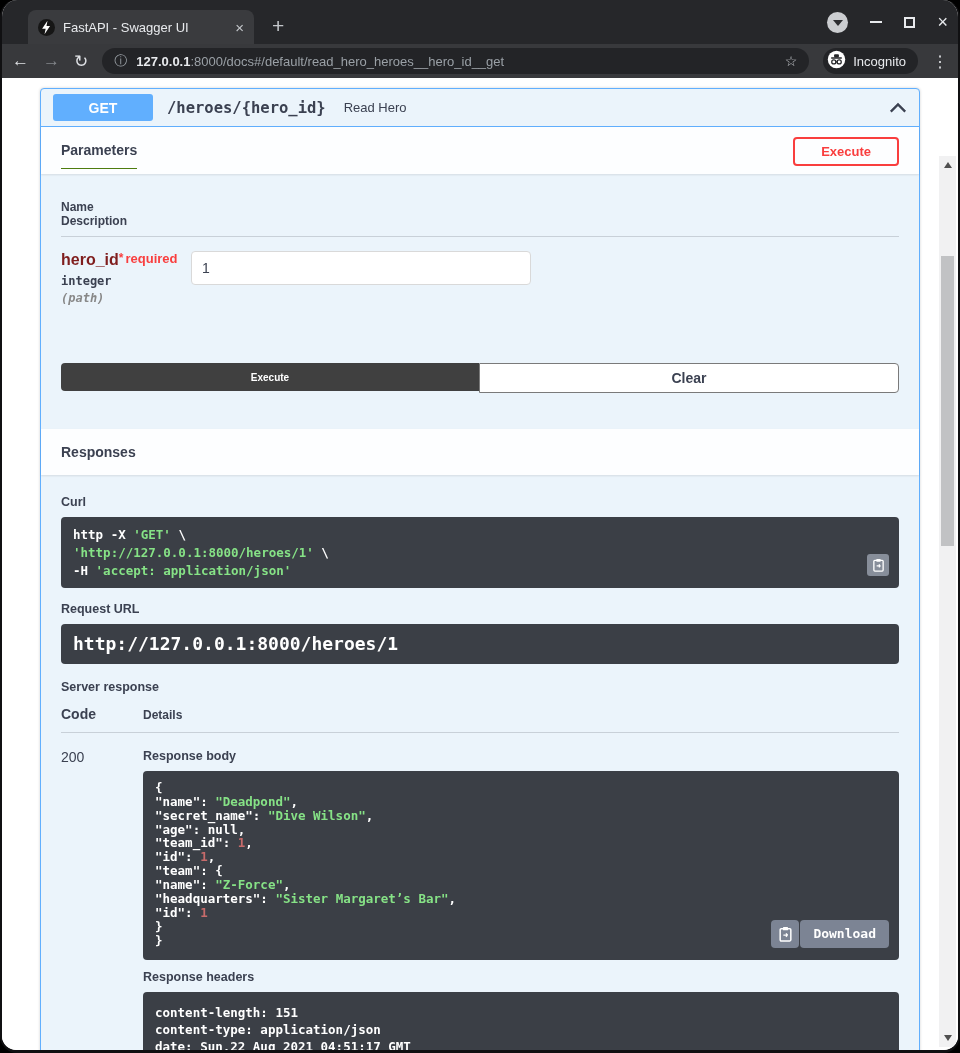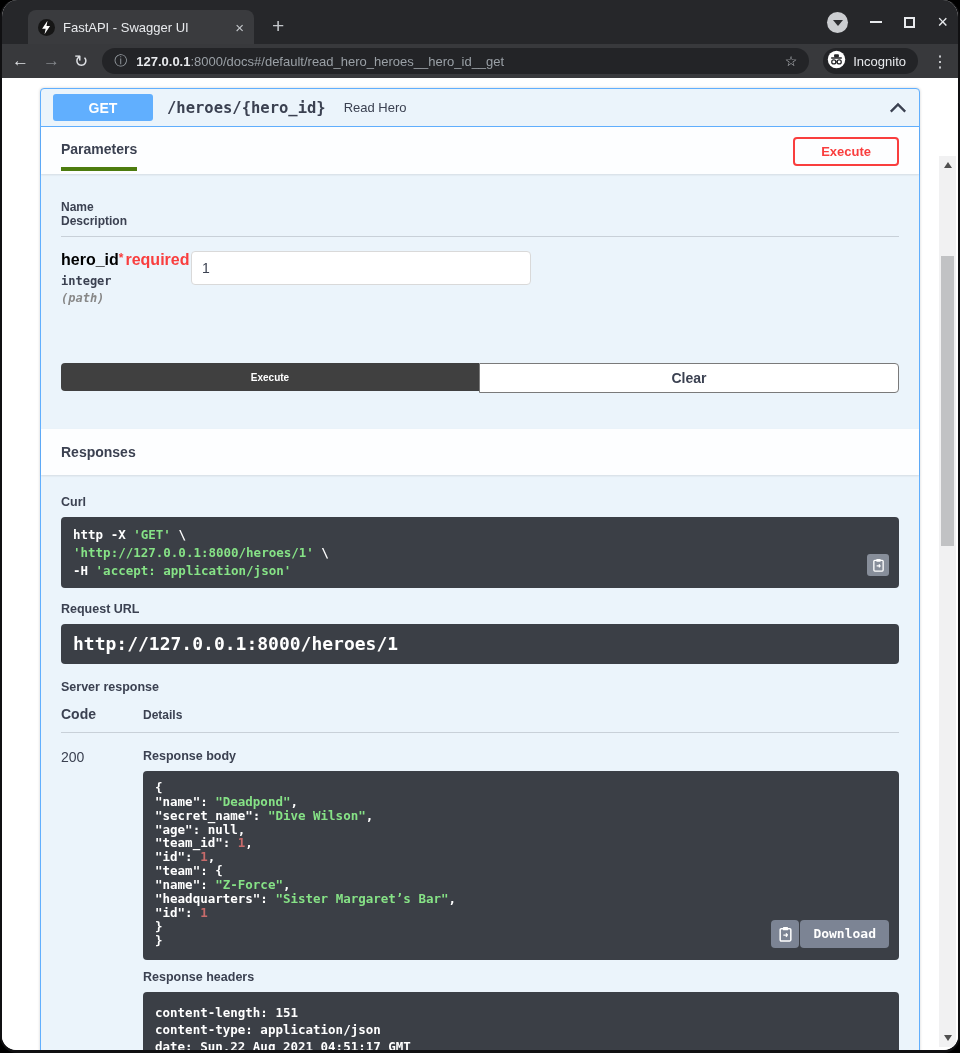--- a/index.html
+++ b/index.html
@@ -51,35 +51,35 @@
     width:100px; height:27px; background:#61affe; color:#fff; border-radius:3px;
     font-weight:bold; font-size:14px; display:flex; align-items:center; justify-content:center;
   }
   .op-path { margin-left:14px; font-family:"DejaVu Sans Mono", monospace; font-weight:bold; font-size:15.5px; color:#3b4151; }
   .op-summary { margin-left:18px; font-size:13px; color:#3b4151; }
   .collapse-btn { margin-left:auto; display:flex; align-items:center; }
   .section-header {
     background:rgba(255,255,255,.88); display:flex; align-items:center;
     padding:10px 20px 0; box-shadow:0 1px 2px rgba(0,0,0,.1); min-height:46px;
   }
-  .tab-title-h { font-size:14px; font-weight:bold; color:#3b4151; padding-bottom:10px; border-bottom:4px solid #4d7c0f; }
+  .tab-title-h { font-size:14px; font-weight:bold; color:#3b4151; padding-bottom:10px; border-bottom:1px solid #4d7c0f; }
   .cancel-btn {
     margin-left:auto; margin-bottom:8px; background:transparent; border:2px solid #f93e3e; color:#f93e3e;
     font-weight:bold; font-size:13px; border-radius:4px; padding:5px 26px; font-family:inherit;
   }
   .sec-title { font-size:14px; font-weight:bold; color:#3b4151; }
   .params-area { padding:26px 20px 20px; }
   .ptable { width:100%; }
   .pt-head { display:flex; border-bottom:1px solid rgba(59,65,81,.2); padding-bottom:8px;flex-direction:column; }
   .col-name { width:130px; font-size:12px; font-weight:bold; color:#3b4151; }
   .col-desc { flex:1; font-size:12px; font-weight:bold; color:#3b4151; }
   .pt-row { display:flex; padding-top:14px; }
-  .param-name { font-size:16px; font-weight:bold; color:#000000; }
+  .param-name { font-size:16px; font-weight:bold; color:#7f1d1d; }
   .req-star { color:#f93e3e; font-size:12px; vertical-align:top; }
-  .req-label { color:#f93e3e; font-size:16px; vertical-align:top; margin-left:2px;margin-top:12px; }
+  .req-label { color:#f93e3e; font-size:13px; vertical-align:top; margin-left:2px;margin-top:12px; }
   .param-type { font-family:"DejaVu Sans Mono", monospace; font-weight:bold; font-size:12px; color:#3b4151; margin-top:5px; }
   .param-in { font-family:"DejaVu Sans Mono", monospace; font-style:italic; font-size:12px; color:#888; margin-top:3px; }
   .param-input { width:340px; height:34px; border:1px solid #d9d9d9; border-radius:4px; padding:0 10px; font-size:14px; color:#3b4151; font-family:inherit; background:#fff; }
   .exec-row { display:flex; margin:58px 0 0; }
   .execute-btn { flex:1; height:28px; background:#404040; color:#fff; font-weight:bold; font-size:10px; border:none; border-radius:4px 0 0 4px; font-family:inherit; }
   .clear-btn { flex:1; height:30px; background:#fff; color:#3b4151; font-weight:bold; font-size:14px; border:1px solid #7a7a7a; border-radius:0 4px 4px 0; font-family:inherit; }
   .responses-header { margin-top:16px; }
   .responses-area { padding:20px 20px 0; }
   .blk-label { font-size:12.5px; font-weight:bold; color:#3b4151; }
   .code-block {

